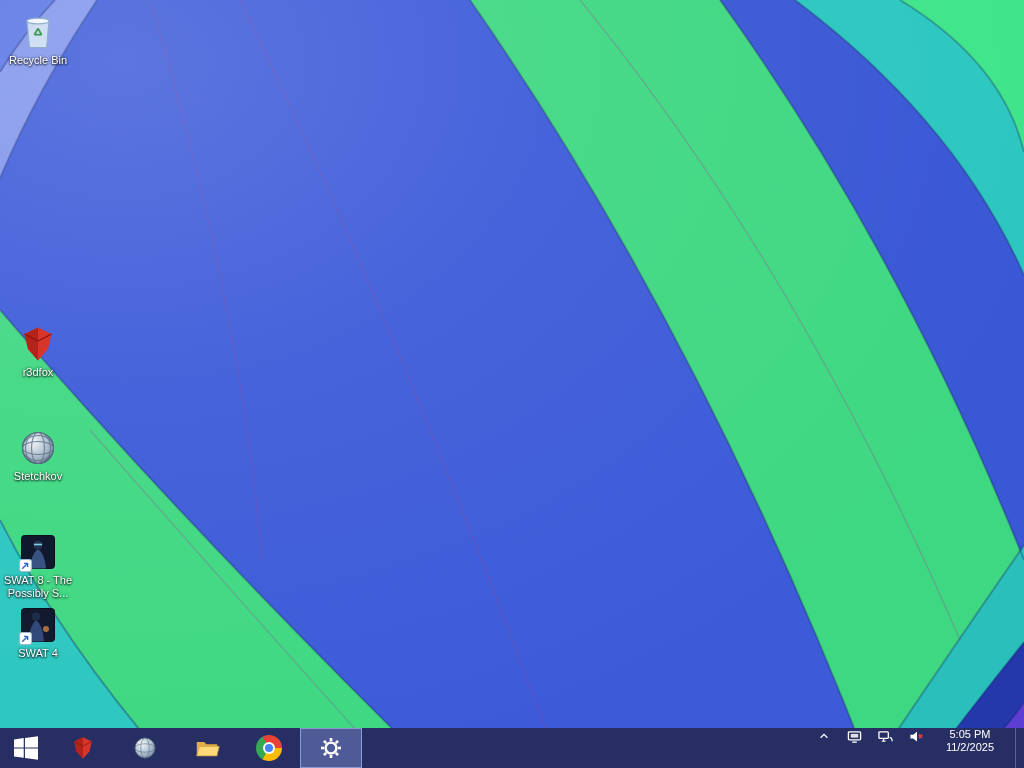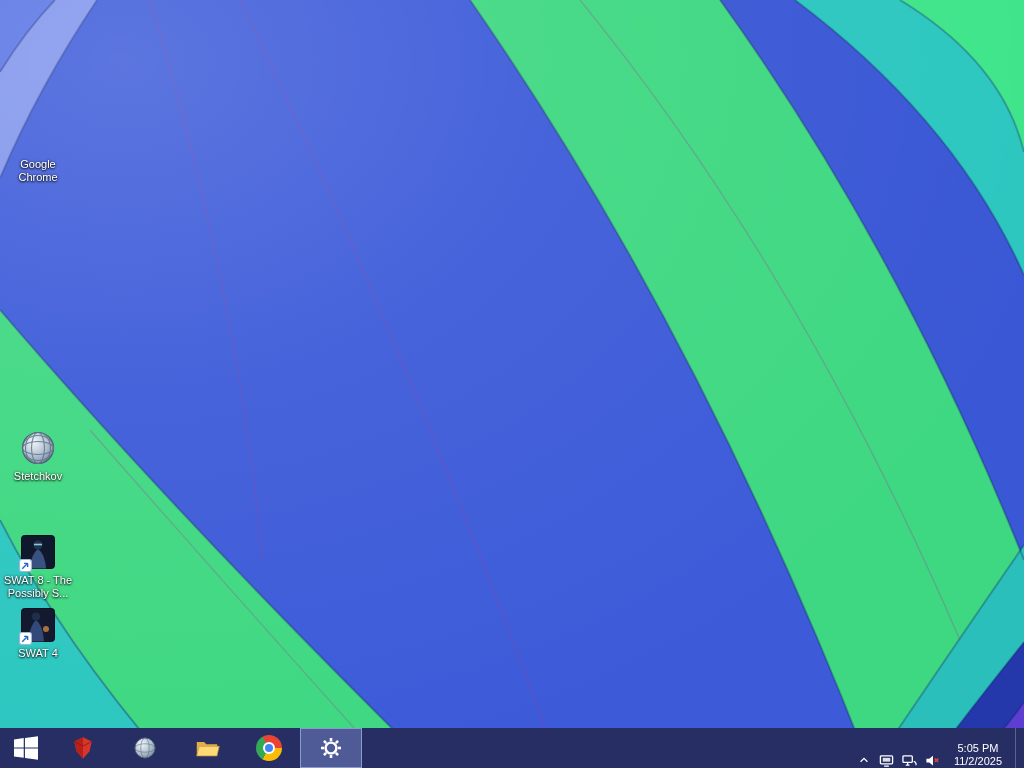--- a/index.html
+++ b/index.html
@@ -28,21 +28,21 @@
     background:#4285F4;border-radius:50%;}
 
   
   .taskbar{position:absolute;left:0;bottom:0;width:1024px;height:40px;background:#272E63;
            display:flex;align-items:stretch;z-index:5;}
   .tb-btn{width:62px;border:none;background:transparent;display:flex;align-items:center;
           justify-content:center;padding:0;cursor:pointer;}
   .tb-btn.start{width:52px;}
   .tb-btn.active{background:rgba(145,165,235,0.38);
                  box-shadow:inset 0 0 0 1px rgba(190,205,255,0.55);}
-  .tray{margin-left:auto;display:flex;align-items:flex-end;gap:7px;padding-right:2px;}
+  .tray{margin-left:auto;display:flex;align-items:flex-start;gap:15px;padding-right:2px;}
   .tray-ico{width:16px;height:16px;display:flex;align-items:center;justify-content:center;cursor:pointer;}
   .clock{color:#fff;font-size:11px;line-height:13px;text-align:center;margin:0 6px;cursor:default;}
   .show-desktop{width:6px;height:100%;border-left:1px solid rgba(255,255,255,0.25);cursor:pointer;}
 </style>
 </head>
 <body>
 
 <div id="screen">
 
   <svg class="wallpaper" viewBox="0 0 1024 768" preserveAspectRatio="none">
@@ -82,33 +82,54 @@
 
     <g fill="none" stroke="rgba(160,60,150,0.30)" stroke-width="1.3">
       <path d="M240,0 Q400,330 560,768"></path>
       <path d="M150,0 Q240,300 262,560"></path>
       <path d="M580,0 Q800,270 960,640"></path>
       <path d="M90,430 Q230,590 390,768"></path>
     </g>
     <rect width="1024" height="768" fill="url(#hl)"></rect>
   </svg>
 
-
-
-  <div class="dicon" style="left:0;top:116px">
-    <div class="dicon-img">
-      <span class="chrome-icon big"></span>
-    </div>
-    <div class="dicon-label">
-      <span>Google</span>
-      <span>Chrome</span>
-    </div>
-  </div>
-
-
+  <div class="dicon" style="left:0;top:12px">
+    <div class="dicon-img">
+      <svg viewBox="0 0 40 40" width="40" height="40">
+        <path d="M9,9 L31,9 L28.6,35.5 L11.4,35.5 Z" fill="#D8E7F5" fill-opacity="0.88" stroke="#93AECB" stroke-width="1.2"></path>
+        <ellipse cx="20" cy="9" rx="11.2" ry="2.8" fill="#F0F7FD" stroke="#93AECB" stroke-width="1.2"></ellipse>
+        <g fill="none" stroke="#3E9E53" stroke-width="1.8">
+          <path d="M20,16.5 l-3.6,6.2"></path>
+            <path d="M16.4,22.7 h7.2"></path>
+            <path d="M23.6,22.7 l-3.6,-6.2"></path>
+        </g>
+      </svg>
+    </div>
+    <div class="dicon-label">
+      <span>Recycle Bin</span>
+      <span></span>
+    </div>
+  </div>
+
+
+
+
+  <div class="dicon" style="left:0;top:324px">
+    <div class="dicon-img">
+      <svg viewBox="0 0 40 40" width="40" height="40">
+        <path d="M20,3.5 L33.5,10 L30,25 L20,36.5 L10,25 L6.5,10 Z" fill="#D7352B"></path>
+        <path d="M20,3.5 L20,36.5 L10,25 L6.5,10 Z" fill="#B3231A"></path>
+        <path d="M6.5,10 L20,17 L33.5,10" fill="none" stroke="#8F150D" stroke-width="1.2"></path>
+      </svg>
+    </div>
+    <div class="dicon-label">
+      <span>r3dfox</span>
+      <span></span>
+    </div>
+  </div>
 
   <div class="dicon" style="left:0;top:428px">
     <div class="dicon-img">
       <svg viewBox="0 0 40 40" width="40" height="40">
         <defs>
           <radialGradient id="sup1" cx="0.35" cy="0.3" r="0.9">
             <stop offset="0" stop-color="#F2F6FA"></stop>
               <stop offset="0.55" stop-color="#ACBCCC"></stop>
             <stop offset="1" stop-color="#5E7388"></stop>
           </radialGradient>

